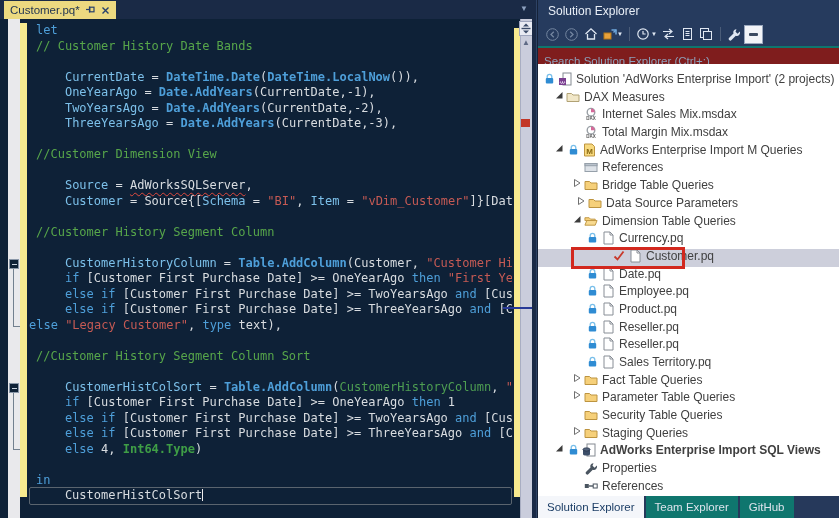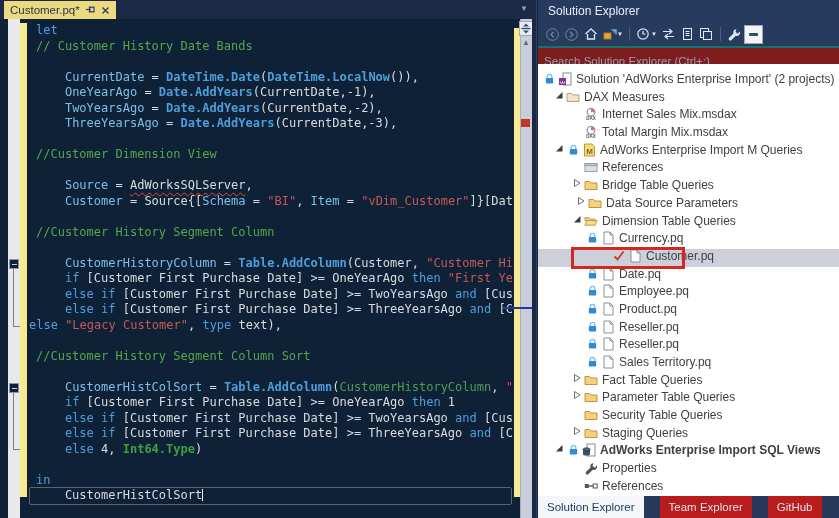--- a/index.html
+++ b/index.html
@@ -83,21 +83,21 @@
          align-items:center;justify-content:center;}
   .tlabel{margin-left:2px;}
 
   .red-annot{position:absolute;left:33px;top:247px;width:114px;height:22px;
              border:3px solid #D2281E;box-sizing:border-box;z-index:5;}
 
   .se-tabs{position:absolute;left:0;top:496px;width:100%;height:22px;background:#26395B;
            display:flex;z-index:6;}
   .se-tab{height:22px;display:flex;align-items:center;padding:0 9px;font-size:11.5px;flex:none;}
   .se-tab.active{background:#F4F6FA;color:#1C3E66;}
-  .se-tab.inactive{background:#b91c1c;color:#DCE3EC;margin-left:16px;}
+  .se-tab.inactive{background:#0f766e;color:#DCE3EC;margin-left:2px;}
 </style>
 </head>
 <body>
 
 <div class="app">
 
   <div class="editor-area">
     <div class="tabstrip">
       <div class="doc-tab">
         <span class="t">Customer.pq*</span>

